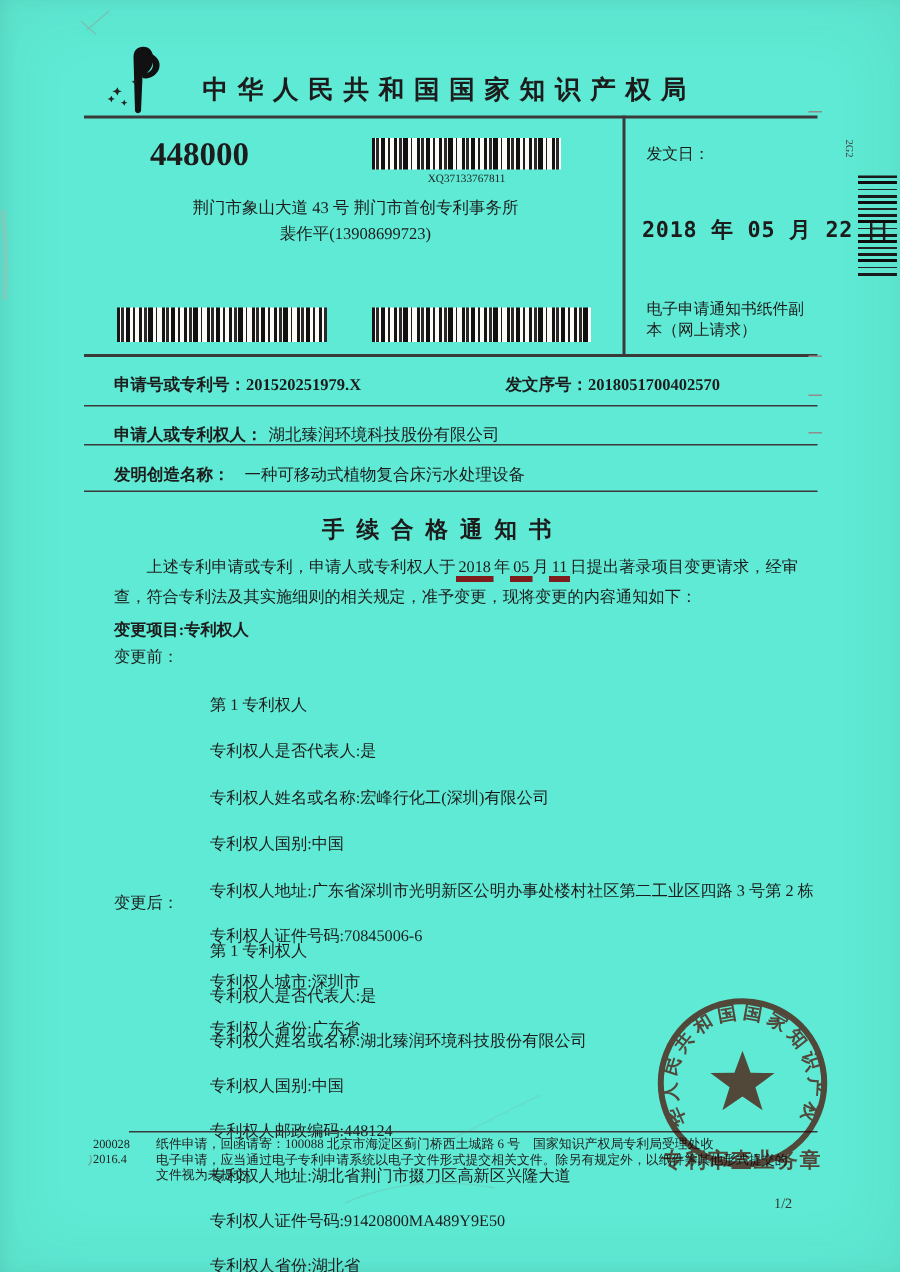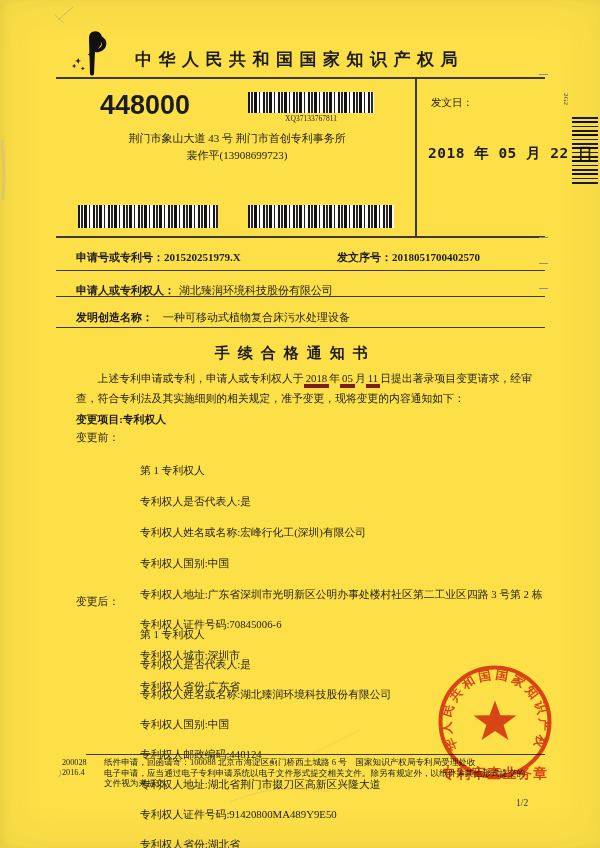--- a/index.html
+++ b/index.html
@@ -1,26 +1,26 @@
 <!DOCTYPE html>
 <html><head>
 <meta charset="utf-8">
 <style>
   html,body{margin:0;padding:0;}
   body{width:600px;height:848px;overflow:hidden;background:#e9e8e4;
        font-family:"Liberation Serif","DejaVu Serif",serif;color:#1c1c1c;}
-  .page{position:absolute;left:0;top:0;width:600px;height:848px;background:#fde047;
+  .page{position:absolute;left:0;top:0;width:600px;height:848px;background:#5eead4;
         box-shadow:inset 0 0 50px rgba(60,55,45,.07), inset 4px 0 10px rgba(0,0,0,.05);}
   .abs{position:absolute;}
   .hline{position:absolute;background:#3a3a3a;height:1px;}
   .vline{position:absolute;background:#3a3a3a;width:1px;}
   .barcode-h{background:repeating-linear-gradient(90deg,#151515 0 2px,#fbfaf7 2px 3px,#2a2a2a 3px 5px,#fbfaf7 5px 6px,#101010 6px 9px,#fbfaf7 9px 11px,#1d1d1d 11px 12px,#fbfaf7 12px 15px);}
   .barcode-v{background:repeating-linear-gradient(180deg,#1a1a1a 0 2px,rgba(0,0,0,0) 2px 4px,#0e0e0e 4px 6px,rgba(0,0,0,0) 6px 9px,#222 9px 10px,rgba(0,0,0,0) 10px 13px);}
   .hdr-title{font-size:17px;font-weight:bold;letter-spacing:6.5px;white-space:nowrap;}
-  .postcode{font-size:27px;font-weight:bold;font-family:Liberation Sans, sans-serif;}
+  .postcode{font-size:22px;font-weight:bold;font-family:Liberation Serif, serif;}
   .small{font-size:10.5px;}
   .tiny{font-size:7.5px;}
   .mail-line{font-size:11px;text-align:center;width:330px;left:72px;}
   .date-big{font-family:"DejaVu Sans Mono",monospace;font-weight:bold;font-size:14.5px;letter-spacing:.5px;white-space:nowrap;}
   .fieldlabel{font-weight:bold;font-size:11px;}
   .fieldval-b{font-weight:bold;font-size:11px;font-family:"Liberation Serif",serif;}
   .fieldval{font-size:11px;}
   .notice-title{font-size:15px;font-weight:bold;letter-spacing:8px;white-space:nowrap;}
   .bodytext{font-size:10.8px;line-height:20px;text-align:justify;text-indent:2em;}
   .u{border-bottom:4px solid #7f1d1d;padding:0 2px;}
@@ -57,20 +57,21 @@
   <div class="abs postcode" style="left:100px;top:90px;">448000</div>
   <div class="abs barcode-h" style="left:248px;top:92px;width:126px;height:21px;"></div>
   <div class="abs tiny" style="left:248px;top:114px;width:126px;text-align:center;">XQ37133767811</div>
   <div class="abs mail-line" style="top:131px;">荆门市象山大道 43 号  荆门市首创专利事务所</div>
   <div class="abs mail-line" style="top:148px;">裴作平(13908699723)</div>
   <div class="abs barcode-h" style="left:78px;top:205px;width:140px;height:23px;"></div>
   <div class="abs barcode-h" style="left:248px;top:205px;width:146px;height:23px;"></div>
 
   <div class="abs small" style="left:431px;top:96px;">发文日：</div>
   <div class="abs date-big" style="left:428px;top:144px;">2018 年 05 月 22 日</div>
+  <div class="abs small" style="left:431px;top:200px;width:112px;line-height:13.5px;">电子申请通知书纸件副本（网上请求）</div>
 
   <div class="abs sidecode" style="left:570px;top:93px;">2G2</div>
   <div class="abs barcode-v" style="left:572px;top:117px;width:26px;height:67px;"></div>
   <div class="tick" style="left:539px;top:74px;"></div>
   <div class="tick" style="left:539px;top:237px;"></div>
   <div class="tick" style="left:539px;top:263px;"></div>
   <div class="tick" style="left:539px;top:288px;"></div>
 
   <div class="abs" style="left:76px;top:247px;">
     <span class="fieldlabel">申请号或专利号：</span><span class="fieldval-b">201520251979.X</span>

